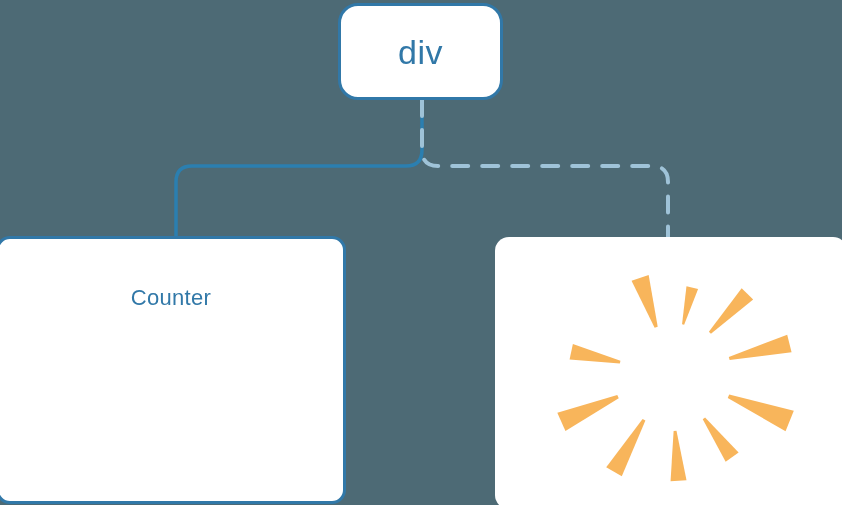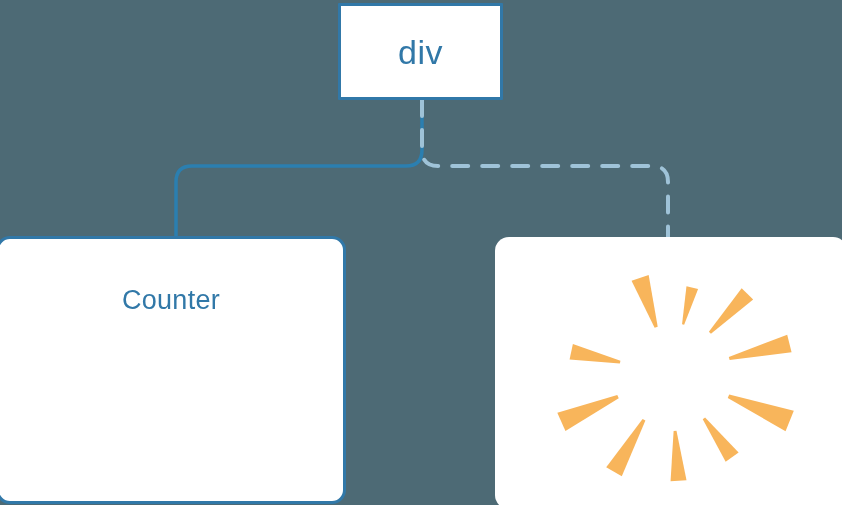--- a/index.html
+++ b/index.html
@@ -26,21 +26,21 @@
     width: 842px;
     height: 505px;
     pointer-events: none;
   }
 
   
   .node {
     position: absolute;
     background: #ffffff;
     box-sizing: border-box;
-    border-radius: 1px;
+    border-radius: 20px;
   }
   .node.bordered {
     border: 3px solid #3178a8;
   }
 
   
   #node-div {
     left: 338px;
     top: 3px;
     width: 165px;
@@ -60,21 +60,21 @@
   #node-counter {
     left: -4px;
     top: 236px;
     width: 350px;
     height: 268px;
     border-radius: 14px;
     padding-top: 48px;
   }
   #node-counter .node-title {
     color: #3178a8;
-    font-size: 27px;
+    font-size: 22px;
     text-align: center;
     line-height: 1;
     letter-spacing: .3px;
   }
 
   
   #node-burst {
     left: 495px;
     top: 237px;
     width: 352px;

